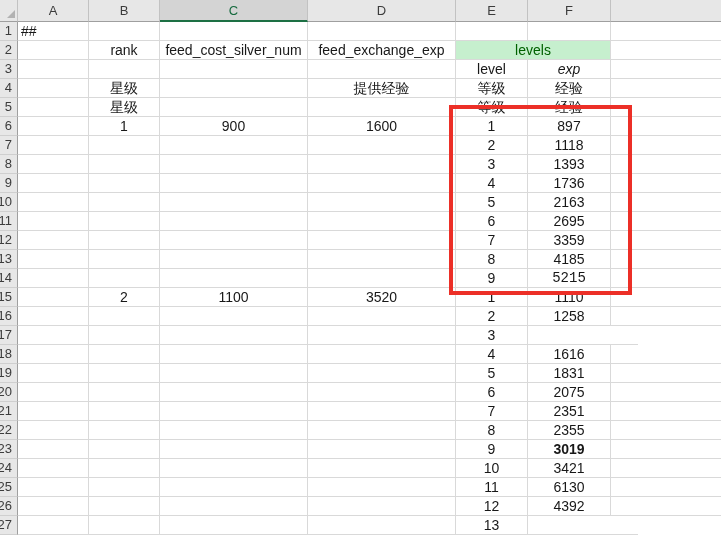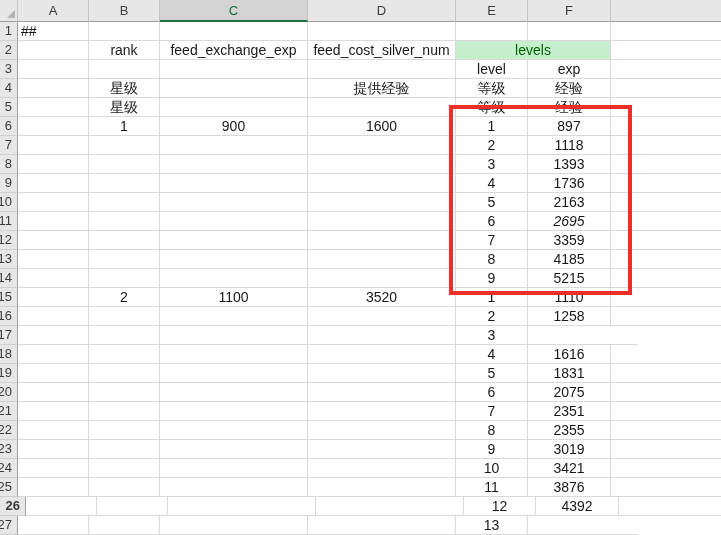--- a/index.html
+++ b/index.html
@@ -82,33 +82,33 @@
         <div class="cell" style="width: 148px;"></div>
         <div class="cell" style="width: 148px;"></div>
         <div class="cell" style="width: 72px;"></div>
         <div class="cell" style="width: 83px;"></div>
         <div class="cell filler" style="width: 110px;"></div>
       </div>
       <div class="row">
         <div class="rnum" style="width: 18px;">2</div>
         <div class="cell colA" style="width: 71px;"></div>
         <div class="cell" style="width: 71px;">rank</div>
+        <div class="cell" style="width: 148px;">feed_cost_silver_num</div>
         <div class="cell" style="width: 148px;">feed_exchange_exp</div>
-        <div class="cell" style="width: 148px;">feed_cost_silver_num</div>
         <div class="cell good" style="width: 155px;">levels</div>
         <div class="cell filler" style="width: 110px;"></div>
       </div>
       <div class="row">
         <div class="rnum" style="width: 18px;">3</div>
         <div class="cell colA" style="width: 71px;"></div>
         <div class="cell" style="width: 71px;"></div>
         <div class="cell" style="width: 148px;"></div>
         <div class="cell" style="width: 148px;"></div>
         <div class="cell" style="width: 72px;">level</div>
-        <div class="cell" style="width: 83px;">exp</div>
+        <div class="cell" style="width: 83px; font-style: italic;">exp</div>
         <div class="cell filler" style="width: 110px;"></div>
       </div>
       <div class="row">
         <div class="rnum" style="width: 18px;">4</div>
         <div class="cell colA" style="width: 71px;"></div>
         <div class="cell" style="width: 71px;">星级</div>
         <div class="cell" style="width: 148px;"></div>
         <div class="cell" style="width: 148px;">提供经验</div>
         <div class="cell" style="width: 72px;">等级</div>
         <div class="cell" style="width: 83px;">经验</div>
@@ -174,21 +174,21 @@
         <div class="cell" style="width: 83px;">2163</div>
         <div class="cell filler" style="width: 110px;"></div>
       </div>
       <div class="row">
         <div class="rnum" style="width: 18px;">11</div>
         <div class="cell colA" style="width: 71px;"></div>
         <div class="cell" style="width: 71px;"></div>
         <div class="cell" style="width: 148px;"></div>
         <div class="cell" style="width: 148px;"></div>
         <div class="cell" style="width: 72px;">6</div>
-        <div class="cell" style="width: 83px; font-style: italic;">2695</div>
+        <div class="cell" style="width: 83px;">2695</div>
         <div class="cell filler" style="width: 110px;"></div>
       </div>
       <div class="row">
         <div class="rnum" style="width: 18px;">12</div>
         <div class="cell colA" style="width: 71px;"></div>
         <div class="cell" style="width: 71px;"></div>
         <div class="cell" style="width: 148px;"></div>
         <div class="cell" style="width: 148px;"></div>
         <div class="cell" style="width: 72px;">7</div>
         <div class="cell" style="width: 83px;">3359</div>
@@ -204,21 +204,21 @@
         <div class="cell" style="width: 83px;">4185</div>
         <div class="cell filler" style="width: 110px;"></div>
       </div>
       <div class="row">
         <div class="rnum" style="width: 18px;">14</div>
         <div class="cell colA" style="width: 71px;"></div>
         <div class="cell" style="width: 71px;"></div>
         <div class="cell" style="width: 148px;"></div>
         <div class="cell" style="width: 148px;"></div>
         <div class="cell" style="width: 72px;">9</div>
-        <div class="cell" style="width: 83px;">5215</div>
+        <div class="cell" style="width: 83px; font-family: Liberation Mono, monospace;">5215</div>
         <div class="cell filler" style="width: 110px;"></div>
       </div>
       <div class="row">
         <div class="rnum" style="width: 18px;">15</div>
         <div class="cell colA" style="width: 71px;"></div>
         <div class="cell" style="width: 71px;">2</div>
         <div class="cell" style="width: 148px;">1100</div>
         <div class="cell" style="width: 148px;">3520</div>
         <div class="cell" style="width: 72px;">1</div>
         <div class="cell" style="width: 83px; text-align: center;">1110</div>
@@ -293,45 +293,45 @@
         <div class="cell" style="width: 83px;">2355</div>
         <div class="cell filler" style="width: 110px;"></div>
       </div>
       <div class="row">
         <div class="rnum" style="width: 18px;">23</div>
         <div class="cell colA" style="width: 71px;"></div>
         <div class="cell" style="width: 71px;"></div>
         <div class="cell" style="width: 148px;"></div>
         <div class="cell" style="width: 148px;"></div>
         <div class="cell" style="width: 72px;">9</div>
-        <div class="cell" style="width: 83px;">3019</div>
+        <div class="cell" style="width: 83px; font-weight: bold;">3019</div>
         <div class="cell filler" style="width: 110px;"></div>
       </div>
       <div class="row">
         <div class="rnum" style="width: 18px;">24</div>
         <div class="cell colA" style="width: 71px;"></div>
         <div class="cell" style="width: 71px;"></div>
         <div class="cell" style="width: 148px;"></div>
         <div class="cell" style="width: 148px;"></div>
         <div class="cell" style="width: 72px;">10</div>
         <div class="cell" style="width: 83px;">3421</div>
         <div class="cell filler" style="width: 110px;"></div>
       </div>
       <div class="row">
         <div class="rnum" style="width: 18px;">25</div>
         <div class="cell colA" style="width: 71px;"></div>
         <div class="cell" style="width: 71px;"></div>
         <div class="cell" style="width: 148px;"></div>
         <div class="cell" style="width: 148px;"></div>
         <div class="cell" style="width: 72px;">11</div>
-        <div class="cell" style="width: 83px;">3876</div>
-        <div class="cell filler" style="width: 110px;"></div>
-      </div>
-      <div class="row">
-        <div class="rnum" style="width: 26px; font-weight: bold;">26</div>
+        <div class="cell" style="width: 83px;">6130</div>
+        <div class="cell filler" style="width: 110px;"></div>
+      </div>
+      <div class="row">
+        <div class="rnum" style="width: 18px;">26</div>
         <div class="cell colA" style="width: 71px;"></div>
         <div class="cell" style="width: 71px;"></div>
         <div class="cell" style="width: 148px;"></div>
         <div class="cell" style="width: 148px;"></div>
         <div class="cell" style="width: 72px;">12</div>
         <div class="cell" style="width: 83px;">4392</div>
         <div class="cell filler" style="width: 110px;"></div>
       </div>
       <div class="row">
         <div class="rnum" style="width: 18px;">27</div>

